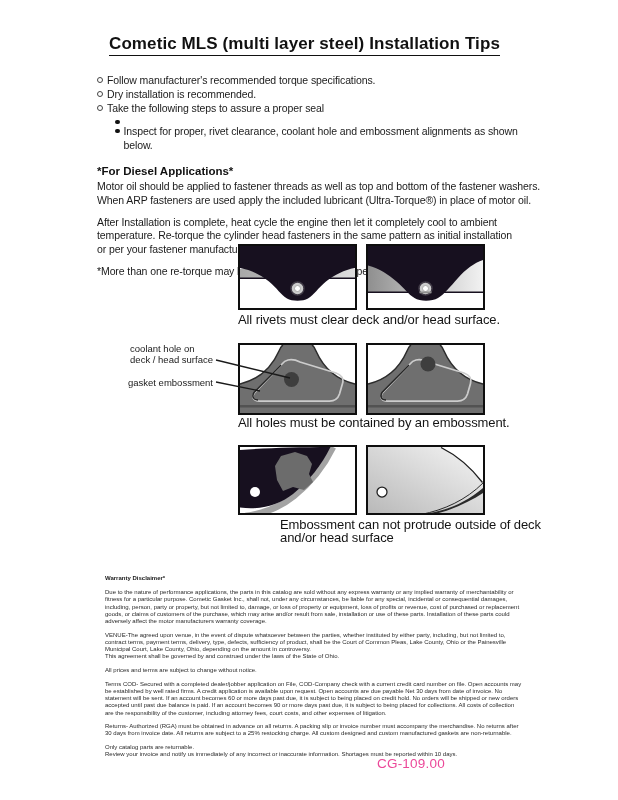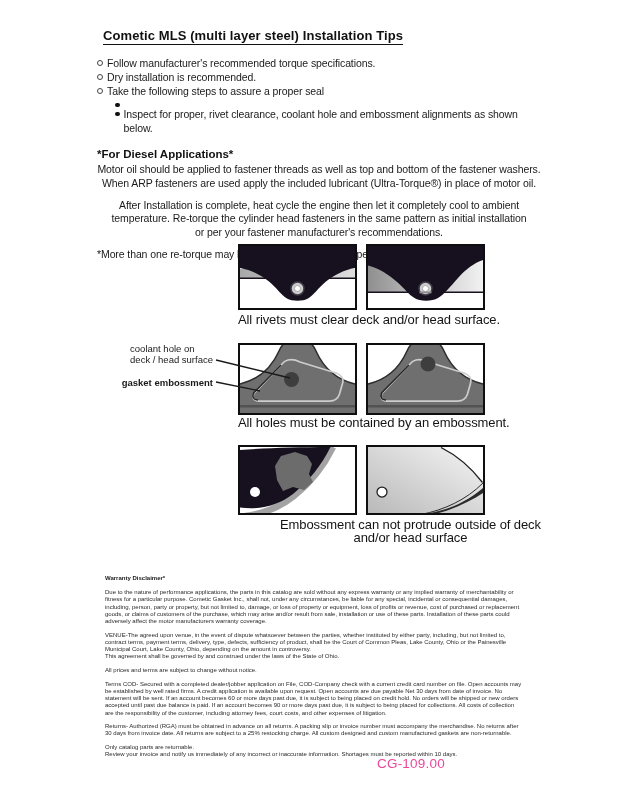--- a/index.html
+++ b/index.html
@@ -1,30 +1,30 @@
 <!DOCTYPE html>
 <html><head>
 <meta charset="utf-8">
 <style>
   html,body{margin:0;padding:0;background:#ffffff;}
   .page{position:relative;width:618px;height:800px;background:#ffffff;overflow:hidden;
         font-family:"Liberation Sans", sans-serif;color:#1a1a1a;}
   
   .top{position:absolute;left:97px;top:22px;width:444px;}
-  .title{display:inline-block;font-size:13px;font-weight:700;letter-spacing:0.1px;
-         border-bottom:1.5px solid #111;padding-bottom:1px;margin:6px;color:#111;}
+  .title{display:inline-block;font-size:17px;font-weight:700;letter-spacing:0.1px;
+         border-bottom:1.5px solid #111;padding-bottom:1px;margin:12px;color:#111;}
   .bullets{margin-top:5px;}
   .b{display:flex;align-items:flex-start;line-height:14px;font-size:10.5px;letter-spacing:-0.1px;}
   .b .circ{flex:0 0 auto;width:4px;height:4px;border:1px solid #444;border-radius:50%;margin:4px 4px 0 0;}
   .b.sub{margin-left:18px;}
   .b .dot{flex:0 0 auto;width:4.5px;height:4.5px;background:#111;border-radius:50%;margin:4.5px 4px 0 0;}
   .diesel-h{font-size:11.5px;font-weight:700;margin:13px 0 0 0;color:#111;}
   .para{font-size:10.5px;line-height:13.8px;letter-spacing:-0.1px;margin:8px 0 0 0;}
   .para.first{margin-top:3px;}
-  .preline{white-space:pre-line;text-align:center;}
+  .preline{white-space:pre-line;}
   
   .diagrams{position:absolute;left:0;top:230px;width:618px;height:318px;}
   .rw{position:absolute;width:119px;text-align:center;font-size:12.5px;font-weight:600;
       letter-spacing:0.8px;color:#222;margin-top:44px;}
   .panel{position:absolute;width:119px;border:2px solid #0e0e0e;background:#fff;box-sizing:border-box;}
   .panel svg{display:block;}
   .h66{height:66px}.h72{height:72px}.h70{height:70px}
   .cap{position:absolute;left:238px;font-size:13px;letter-spacing:-0.1px;color:#141414;line-height:13px;}
   .ann{position:absolute;right:405px;text-align:left;font-size:9.5px;line-height:11px;
        color:#1a1a1a;white-space:pre;}
@@ -138,21 +138,21 @@
         <rect x="0" y="120" width="230" height="5" fill="#525252"></rect>
         <path d="M96 30 C104 28 112 30 120 34 L192 56 C203 60 208 68 205 77 L199 98 C196 107 189 112 179 112 L38 112 C28 112 23 105 28 97 L84 38 C88 33 92 31 96 30 Z" stroke="#cccccc" stroke-width="3.5" fill="none"></path>
         <path d="M36 110 C27 110 23 103 28 95 L82 40" stroke="#262626" stroke-width="3" fill="none"></path>
         <circle cx="120" cy="38" r="15" fill="#3e3e3e"></circle>
       </svg>
     </div>
     <div class="cap" style="top:186px;">All holes must be contained by an embossment.</div>
 
     <div class="ann" style="top:113px;">coolant hole on
 deck / head surface</div>
-    <div class="ann" style="top:147px;font-weight:bold;">gasket embossment</div>
+    <div class="ann" style="top:147px;">gasket embossment</div>
     <svg class="overlay" width="618" height="318" viewBox="0 0 618 318">
       <line x1="216" y1="130" x2="290" y2="148" stroke="#1a1a1a" stroke-width="1.3"></line>
       <line x1="216" y1="152" x2="260" y2="161" stroke="#1a1a1a" stroke-width="1.3"></line>
     </svg>
 
     <div class="rw" style="left:238px;top:201px;">RIGHT</div>
     <div class="rw" style="left:366px;top:201px;">WRONG</div>
 
     <div class="panel h70" style="left:238px;top:215px;">
       <svg viewBox="0 0 230 132" width="115" height="66" preserveAspectRatio="none">

